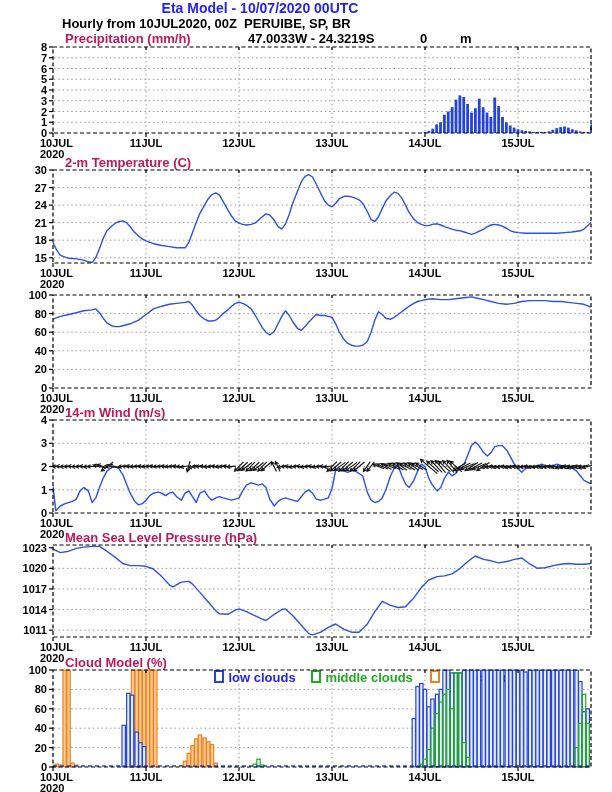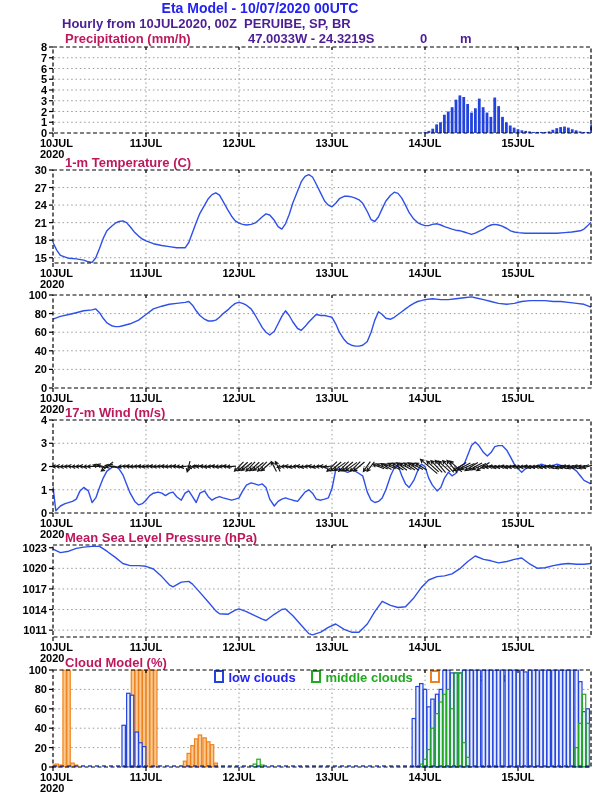--- a/index.html
+++ b/index.html
@@ -1,37 +1,37 @@
 <!DOCTYPE html>
 <html><head>
 <meta charset="utf-8">
 <style>
   html,body{margin:0;padding:0;background:#fff}
   #page{position:relative;width:612px;height:792px;background:#ffffff;overflow:hidden;
         font-family:"Liberation Sans",sans-serif}
   .t{position:absolute;font:bold 13px "Liberation Sans",sans-serif;white-space:pre;line-height:14px}
   .main-title{width:520px;text-align:center;font-size:14px}
-  .blue{color:#2222f2}.orange{color:#4c1d95}.red{color:#be185d}.green{color:#1faa1f}
+  .blue{color:#2222f2}.orange{color:#000000}.red{color:#be185d}.green{color:#1faa1f}
   .lg-sq{display:inline-block;width:6px;height:9px;background:#fff;border:2px solid;
          margin-right:4px;vertical-align:-1px}
   svg text{font:bold 11px "Liberation Sans",sans-serif;fill:#000}
 </style>
 </head>
 <body>
 
 <div id="page">
   <div class="t main-title blue" style="left:0;top:1px">Eta Model - 10/07/2020 00UTC</div>
   <div class="t orange" style="left:62px;top:17px">Hourly from 10JUL2020, 00Z  PERUIBE, SP, BR</div>
   <div class="t red" style="left:65px;top:32px">Precipitation (mm/h)</div>
   <div class="t orange" style="left:248px;top:32px">47.0033W - 24.3219S</div>
   <div class="t orange" style="left:420px;top:32px">0</div>
   <div class="t orange" style="left:460px;top:32px">m</div>
 
-  <div class="t red" style="left:65px;top:156px">1-m Temperature (C)</div>
-  <div class="t red" style="left:65px;top:406px">17-m Wind (m/s)</div>
+  <div class="t red" style="left:65px;top:156px">2-m Temperature (C)</div>
+  <div class="t red" style="left:65px;top:406px">14-m Wind (m/s)</div>
   <div class="t red" style="left:65px;top:531px">Mean Sea Level Pressure (hPa)</div>
   <div class="t red" style="left:65px;top:656px">Cloud Model (%)</div>
 
   <div class="t" style="left:200px;top:656px">
     <span class="lg-sq" style="border-color:#2343de"></span><span class="blue">low clouds</span>
   </div>
   <div class="t" style="left:297px;top:656px">
     <span class="lg-sq" style="border-color:#1faa1f"></span><span class="green">middle clouds</span>
   </div>
   <div class="t" style="left:416px;top:656px">

